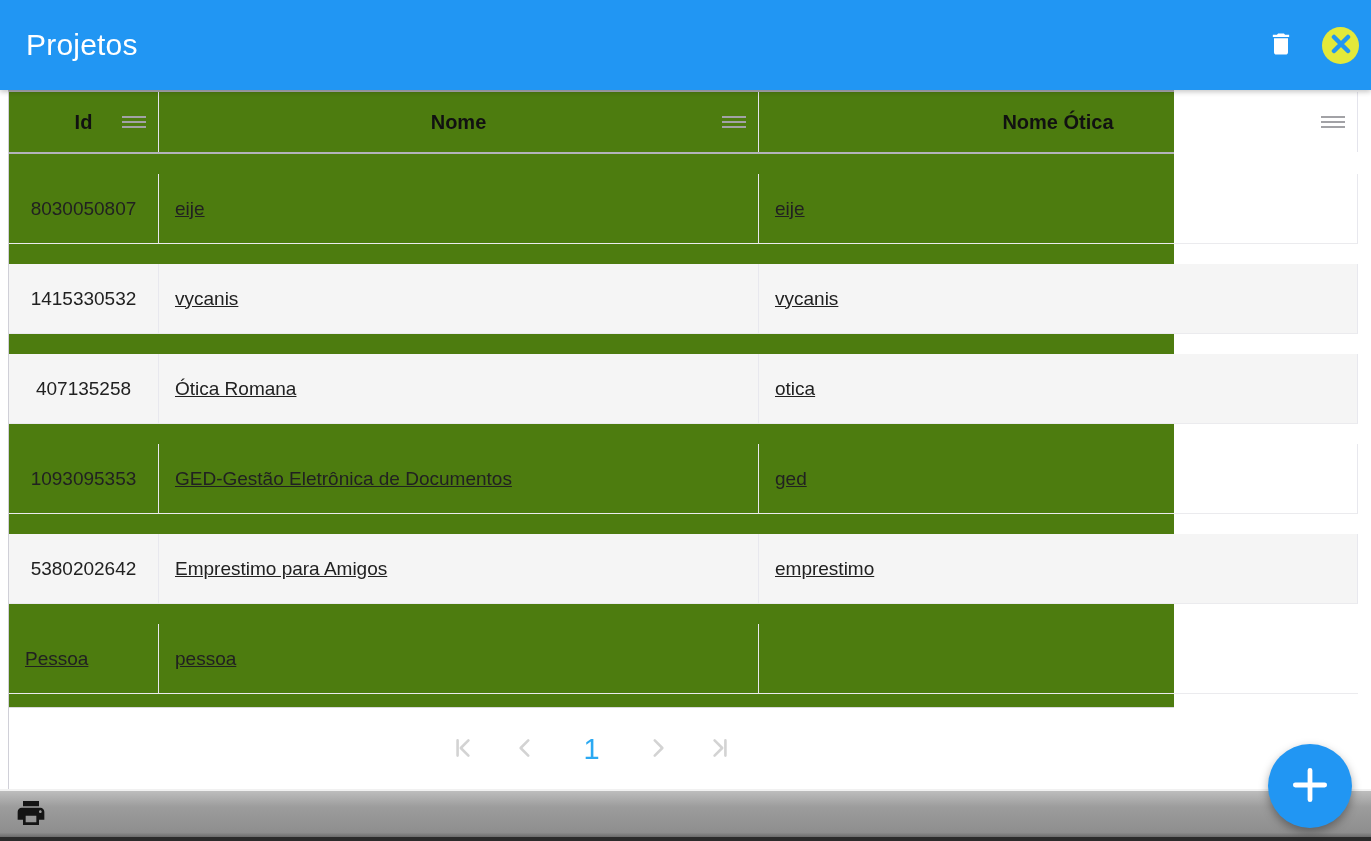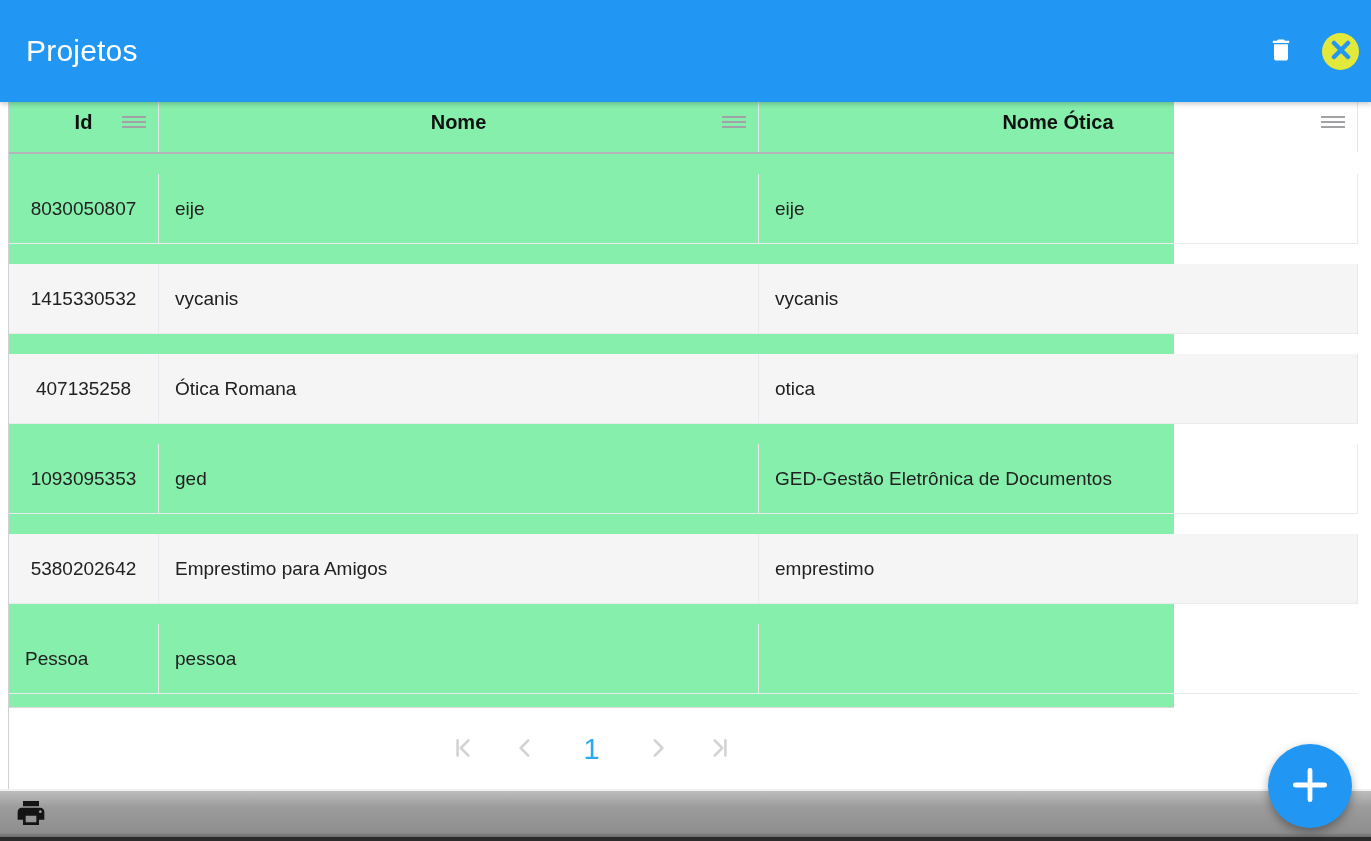--- a/index.html
+++ b/index.html
@@ -6,21 +6,21 @@
   html, body { width: 1371px; height: 841px; overflow: hidden; }
   body {
     font-family: "Liberation Sans", sans-serif;
     background: #ffffff;
     position: relative;
     color: #212121;
   }
 
   
   .app-bar {
-    position: absolute; top: 0; left: 0; width: 100%; height: 102px;
+    position: absolute; top: 0; left: 0; width: 100%; height: 90px;
     background: var(--app-bar, #2196F3);
     display: flex; align-items: center;
     box-shadow: 0 2px 5px rgba(0,0,0,0.22);
     z-index: 5;
   }
   .app-title {
     margin-left: 26px; color: #ffffff; font-size: 30px; font-weight: 400;
     letter-spacing: 0.2px;
   }
   .app-actions {
@@ -33,21 +33,21 @@
   }
   .close-btn {
     width: 37px; height: 37px; border: none; border-radius: 50%;
     background: var(--close-button-bg, #E3E93A);
     display: flex; align-items: center; justify-content: center; cursor: pointer;
   }
 
   
   .table-card {
     position: absolute; left: 8px; top: 90px; width: 1166px; height: 700px;
-    background: #86efac;
+    background: #4d7c0f;
     border-top: 2px solid #ADADB5;
     border-left: 1px solid #D0D0D8;
     display: flex; flex-direction: column;
   }
   .grid-row {
     display: grid;
     grid-template-columns: 150px 600px 599px 1fr;
   }
   .thead { height: 62px; border-bottom: 2px solid #B3B3BB; }
   .th {
@@ -70,21 +70,21 @@
   .tr { height: 70px; cursor: pointer; margin-top: 20px; }
   .tr .td { border-bottom: 1px solid #EBEBEE; }
   .tr.alt .td { background: #F5F5F5; }
   .td {
     display: flex; align-items: center;
     font-size: 19px; color: #212121;
     border-right: 1px solid #E8E8EE;
     overflow: hidden; white-space: nowrap;
   }
   .td.num { justify-content: center; padding: 0 14px; }
-  .td.text { padding-left: 16px; }
+  .td.text { padding-left: 16px; text-decoration: underline; }
 
   .filler { flex: 1; }
 
   
   .table-footer {
     height: 83px; border-top: 1px solid #DADADA;
     display: flex; align-items: center; justify-content: center; gap: 34px;
     background: #ffffff;
   }
   .pg-btn {
@@ -191,22 +191,22 @@
 
     <div class="grid-row tr alt">
       <div class="td num">407135258</div>
       <div class="td text">Ótica Romana</div>
       <div class="td text">otica</div>
       <div class="td sliver"></div>
     </div>
 
     <div class="grid-row tr">
       <div class="td num">1093095353</div>
+      <div class="td text">GED-Gestão Eletrônica de Documentos</div>
       <div class="td text">ged</div>
-      <div class="td text">GED-Gestão Eletrônica de Documentos</div>
       <div class="td sliver"></div>
     </div>
 
     <div class="grid-row tr alt">
       <div class="td num">5380202642</div>
       <div class="td text">Emprestimo para Amigos</div>
       <div class="td text">emprestimo</div>
       <div class="td sliver"></div>
     </div>
 

